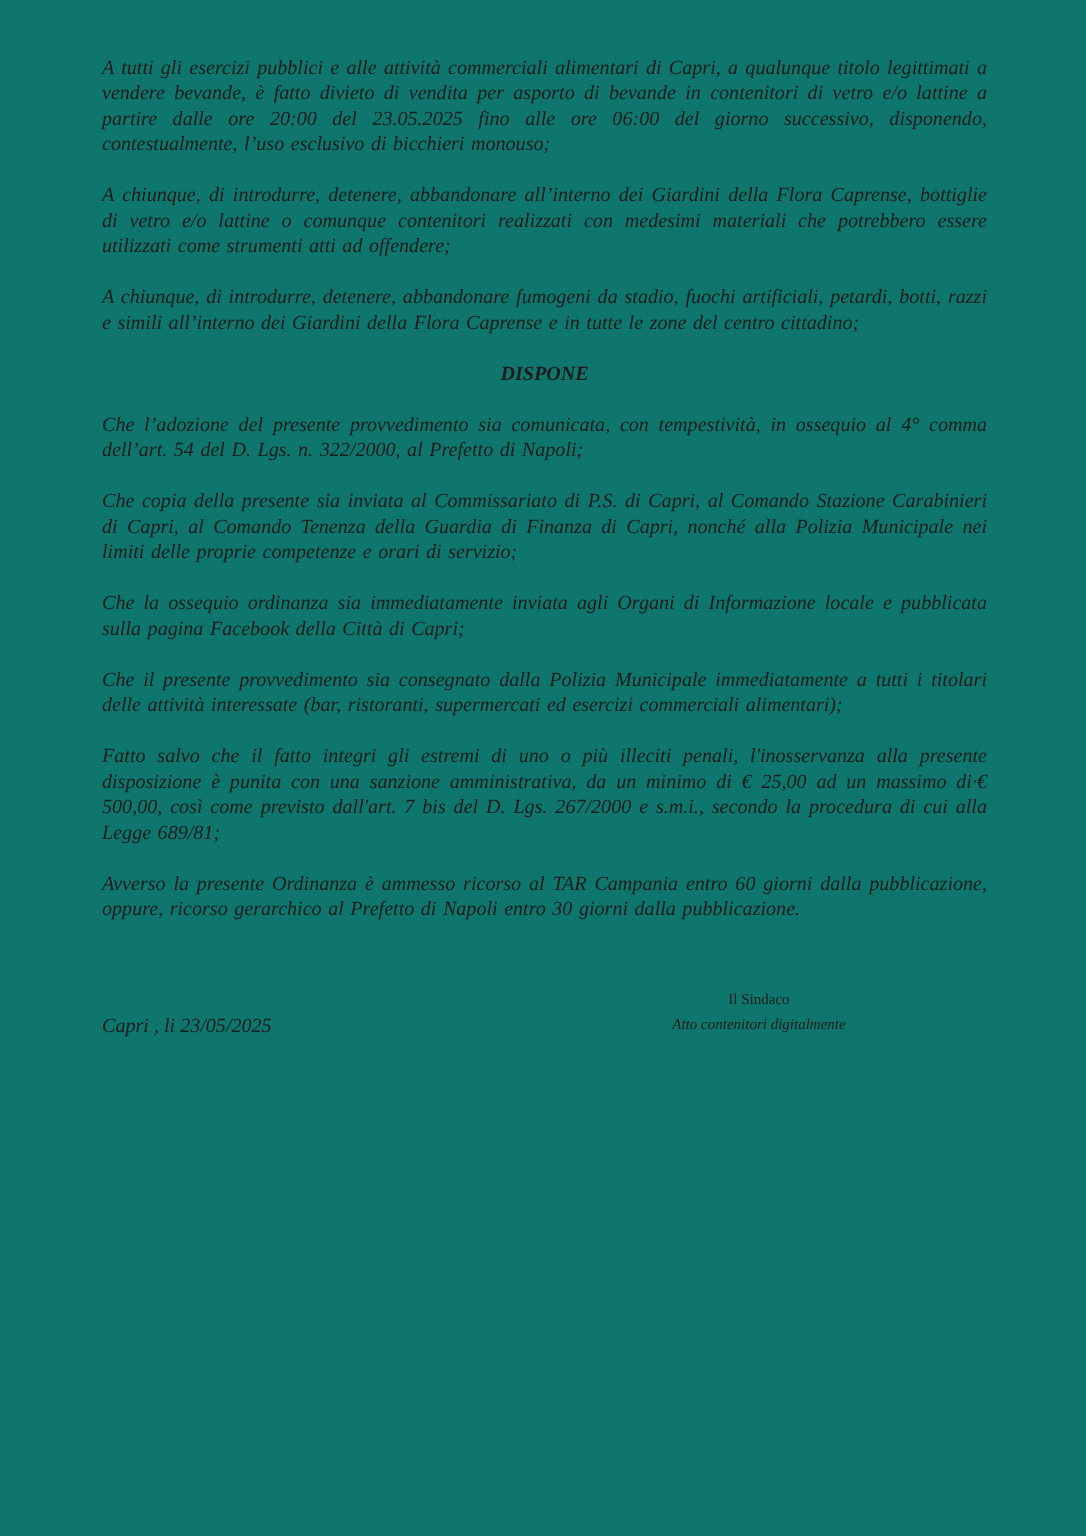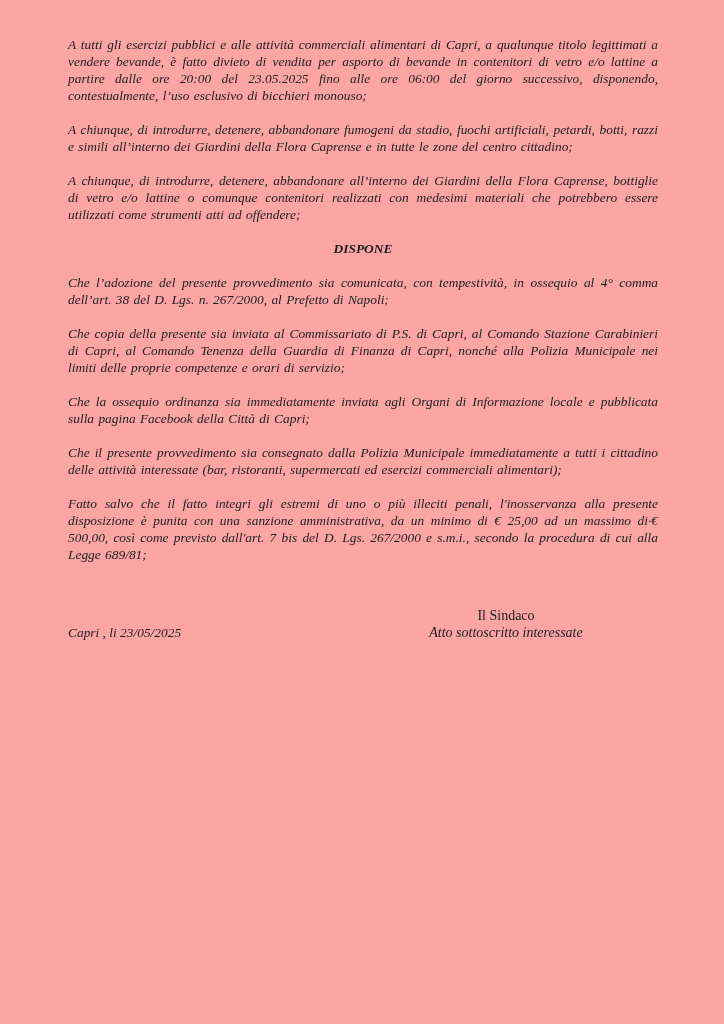--- a/index.html
+++ b/index.html
@@ -11,21 +11,21 @@
     width: 724px;
     height: 1024px;
     font-family: "Liberation Serif", "DejaVu Serif", serif;
     color: #1c1c1c;
   }
   .page {
     box-sizing: border-box;
     width: 724px;
     height: 1024px;
     padding: 36px 66px 0 68px;
-    background: #fca5a5;
+    background: #0f766e;
     overflow: hidden;
   }
   .para {
     font-style: italic;
     font-size: 13.4px;
     line-height: 17px;
     text-align: justify;
     margin: 0 0 17px 0;
     word-spacing: 1px;
   }
@@ -45,48 +45,49 @@
   .date-line {
     font-style: italic;
     font-size: 13.4px;
     line-height: 17px;
     white-space: nowrap;
   }
   .signature {
     margin-left: auto;
     width: 304px;
     text-align: center;
-    font-size: 14px;
+    font-size: 10px;
     line-height: 17px;
   }
   .signature .sig-upright {
     font-style: normal;
   }
   .signature .sig-italic {
     font-style: italic;
   }
 </style>
 </head>
 <body>
 
 <div class="page">
 
   <p class="para">A tutti gli esercizi pubblici e alle attività commerciali alimentari di Capri, a qualunque titolo legittimati a vendere bevande, è fatto divieto di vendita per asporto di bevande in contenitori di vetro e/o lattine a partire dalle ore 20:00 del 23.05.2025 fino alle ore 06:00 del giorno successivo, disponendo, contestualmente, l’uso esclusivo di bicchieri monouso;</p>
+  <p class="para">A chiunque, di introdurre, detenere, abbandonare all’interno dei Giardini della Flora Caprense, bottiglie di vetro e/o lattine o comunque contenitori realizzati con medesimi materiali che potrebbero essere utilizzati come strumenti atti ad offendere;</p>
   <p class="para">A chiunque, di introdurre, detenere, abbandonare fumogeni da stadio, fuochi artificiali, petardi, botti, razzi e simili all’interno dei Giardini della Flora Caprense e in tutte le zone del centro cittadino;</p>
-  <p class="para">A chiunque, di introdurre, detenere, abbandonare all’interno dei Giardini della Flora Caprense, bottiglie di vetro e/o lattine o comunque contenitori realizzati con medesimi materiali che potrebbero essere utilizzati come strumenti atti ad offendere;</p>
 
   <p class="heading">DISPONE</p>
 
-  <p class="para">Che l’adozione del presente provvedimento sia comunicata, con tempestività, in ossequio al 4° comma dell’art. 38 del D. Lgs. n. 267/2000, al Prefetto di Napoli;</p>
+  <p class="para">Che l’adozione del presente provvedimento sia comunicata, con tempestività, in ossequio al 4° comma dell’art. 54 del D. Lgs. n. 322/2000, al Prefetto di Napoli;</p>
   <p class="para">Che copia della presente sia inviata al Commissariato di P.S. di Capri, al Comando Stazione Carabinieri di Capri, al Comando Tenenza della Guardia di Finanza di Capri, nonché alla Polizia Municipale nei limiti delle proprie competenze e orari di servizio;</p>
   <p class="para">Che la ossequio ordinanza sia immediatamente inviata agli Organi di Informazione locale e pubblicata sulla pagina Facebook della Città di Capri;</p>
-  <p class="para">Che il presente provvedimento sia consegnato dalla Polizia Municipale immediatamente a tutti i cittadino delle attività interessate (bar, ristoranti, supermercati ed esercizi commerciali alimentari);</p>
+  <p class="para">Che il presente provvedimento sia consegnato dalla Polizia Municipale immediatamente a tutti i titolari delle attività interessate (bar, ristoranti, supermercati ed esercizi commerciali alimentari);</p>
   <p class="para">Fatto salvo che il fatto integri gli estremi di uno o più illeciti penali, l'inosservanza alla presente disposizione è punita con una sanzione amministrativa, da un minimo di € 25,00 ad un massimo di·€ 500,00, così come previsto dall'art. 7 bis del D. Lgs. 267/2000 e s.m.i., secondo la procedura di cui alla Legge 689/81;</p>
+  <p class="para">Avverso la presente Ordinanza è ammesso ricorso al TAR Campania entro 60 giorni dalla pubblicazione, oppure, ricorso gerarchico al Prefetto di Napoli entro 30 giorni dalla pubblicazione.</p>
 
   <div class="footer">
     <span class="date-line">Capri , li 23/05/2025</span>
     <div class="signature">
       <div class="sig-upright">Il Sindaco</div>
-      <div class="sig-italic">Atto sottoscritto interessate</div>
+      <div class="sig-italic">Atto contenitori digitalmente</div>
     </div>
   </div>
 
 </div>
 
 </body></html>

